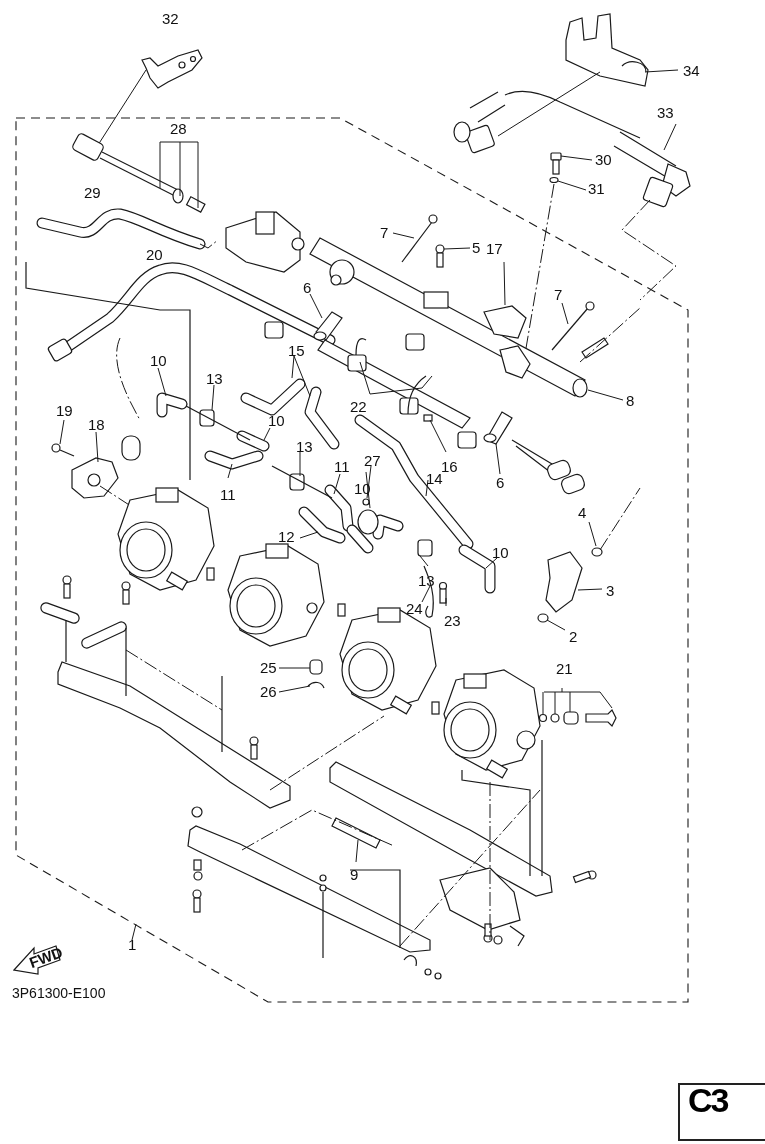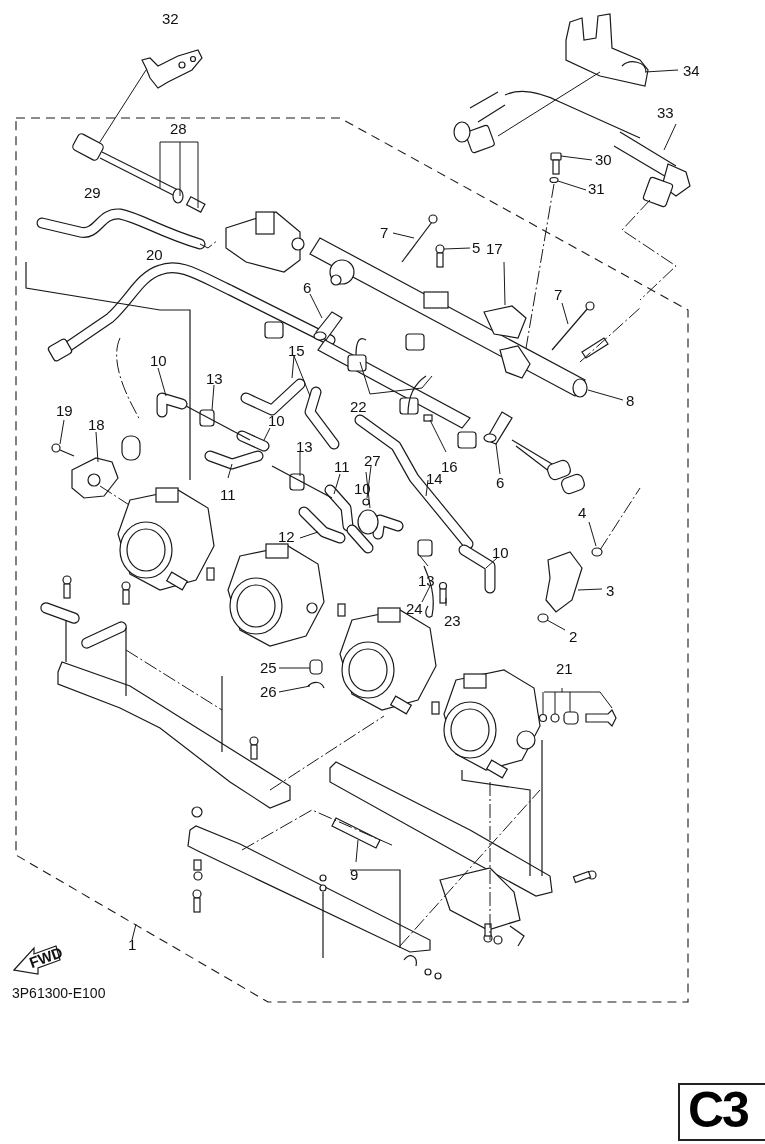--- a/index.html
+++ b/index.html
@@ -11,21 +11,21 @@
   .hose { fill: none; stroke: #1a1a1a; stroke-width: 11; stroke-linecap: round; stroke-linejoin: round; }
   .hose-in { fill: none; stroke: #fff; stroke-width: 8.6; stroke-linecap: round; stroke-linejoin: round; }
   .leader { fill: none; stroke: #1a1a1a; stroke-width: 1; }
   .chain { fill: none; stroke: #1a1a1a; stroke-width: 1; stroke-dasharray: 14 3 2 3; }
   .boundary { fill: none; stroke: #1a1a1a; stroke-width: 1.1; stroke-dasharray: 9 6; }
   .callout { font-family: "Liberation Sans", sans-serif; font-size: 15px; fill: #111; }
   .code { font-family: "Liberation Sans", sans-serif; font-size: 14px; fill: #111; }
   #page-tag { position: absolute; left: 678px; top: 1083px; width: 100px; height: 58px;
               border: 2px solid #222; box-sizing: border-box; background: #fff; overflow: hidden; }
   #page-tag span { position: absolute; left: 8px; top: -4px; font-family: "Liberation Sans", sans-serif;
-                   font-weight: bold; font-size: 50px; color: #000; letter-spacing: -2px; }
+                   font-weight: bold; font-size: 34px; color: #000; letter-spacing: -2px; }
 </style>
 </head>
 <body>
 
 <svg id="diagram" viewBox="0 0 765 1144" xmlns="http://www.w3.org/2000/svg">
 
   <path class="boundary" d="M16,118 L340,118 L688,310 L688,1002 L268,1002 L16,855 Z"></path>
 
   <g>
     <path class="part" d="M142,60 L150,58 L158,66 L178,56 L198,50 L202,58 L192,70 L168,82 L158,88 L150,78 L146,68 Z"></path>

